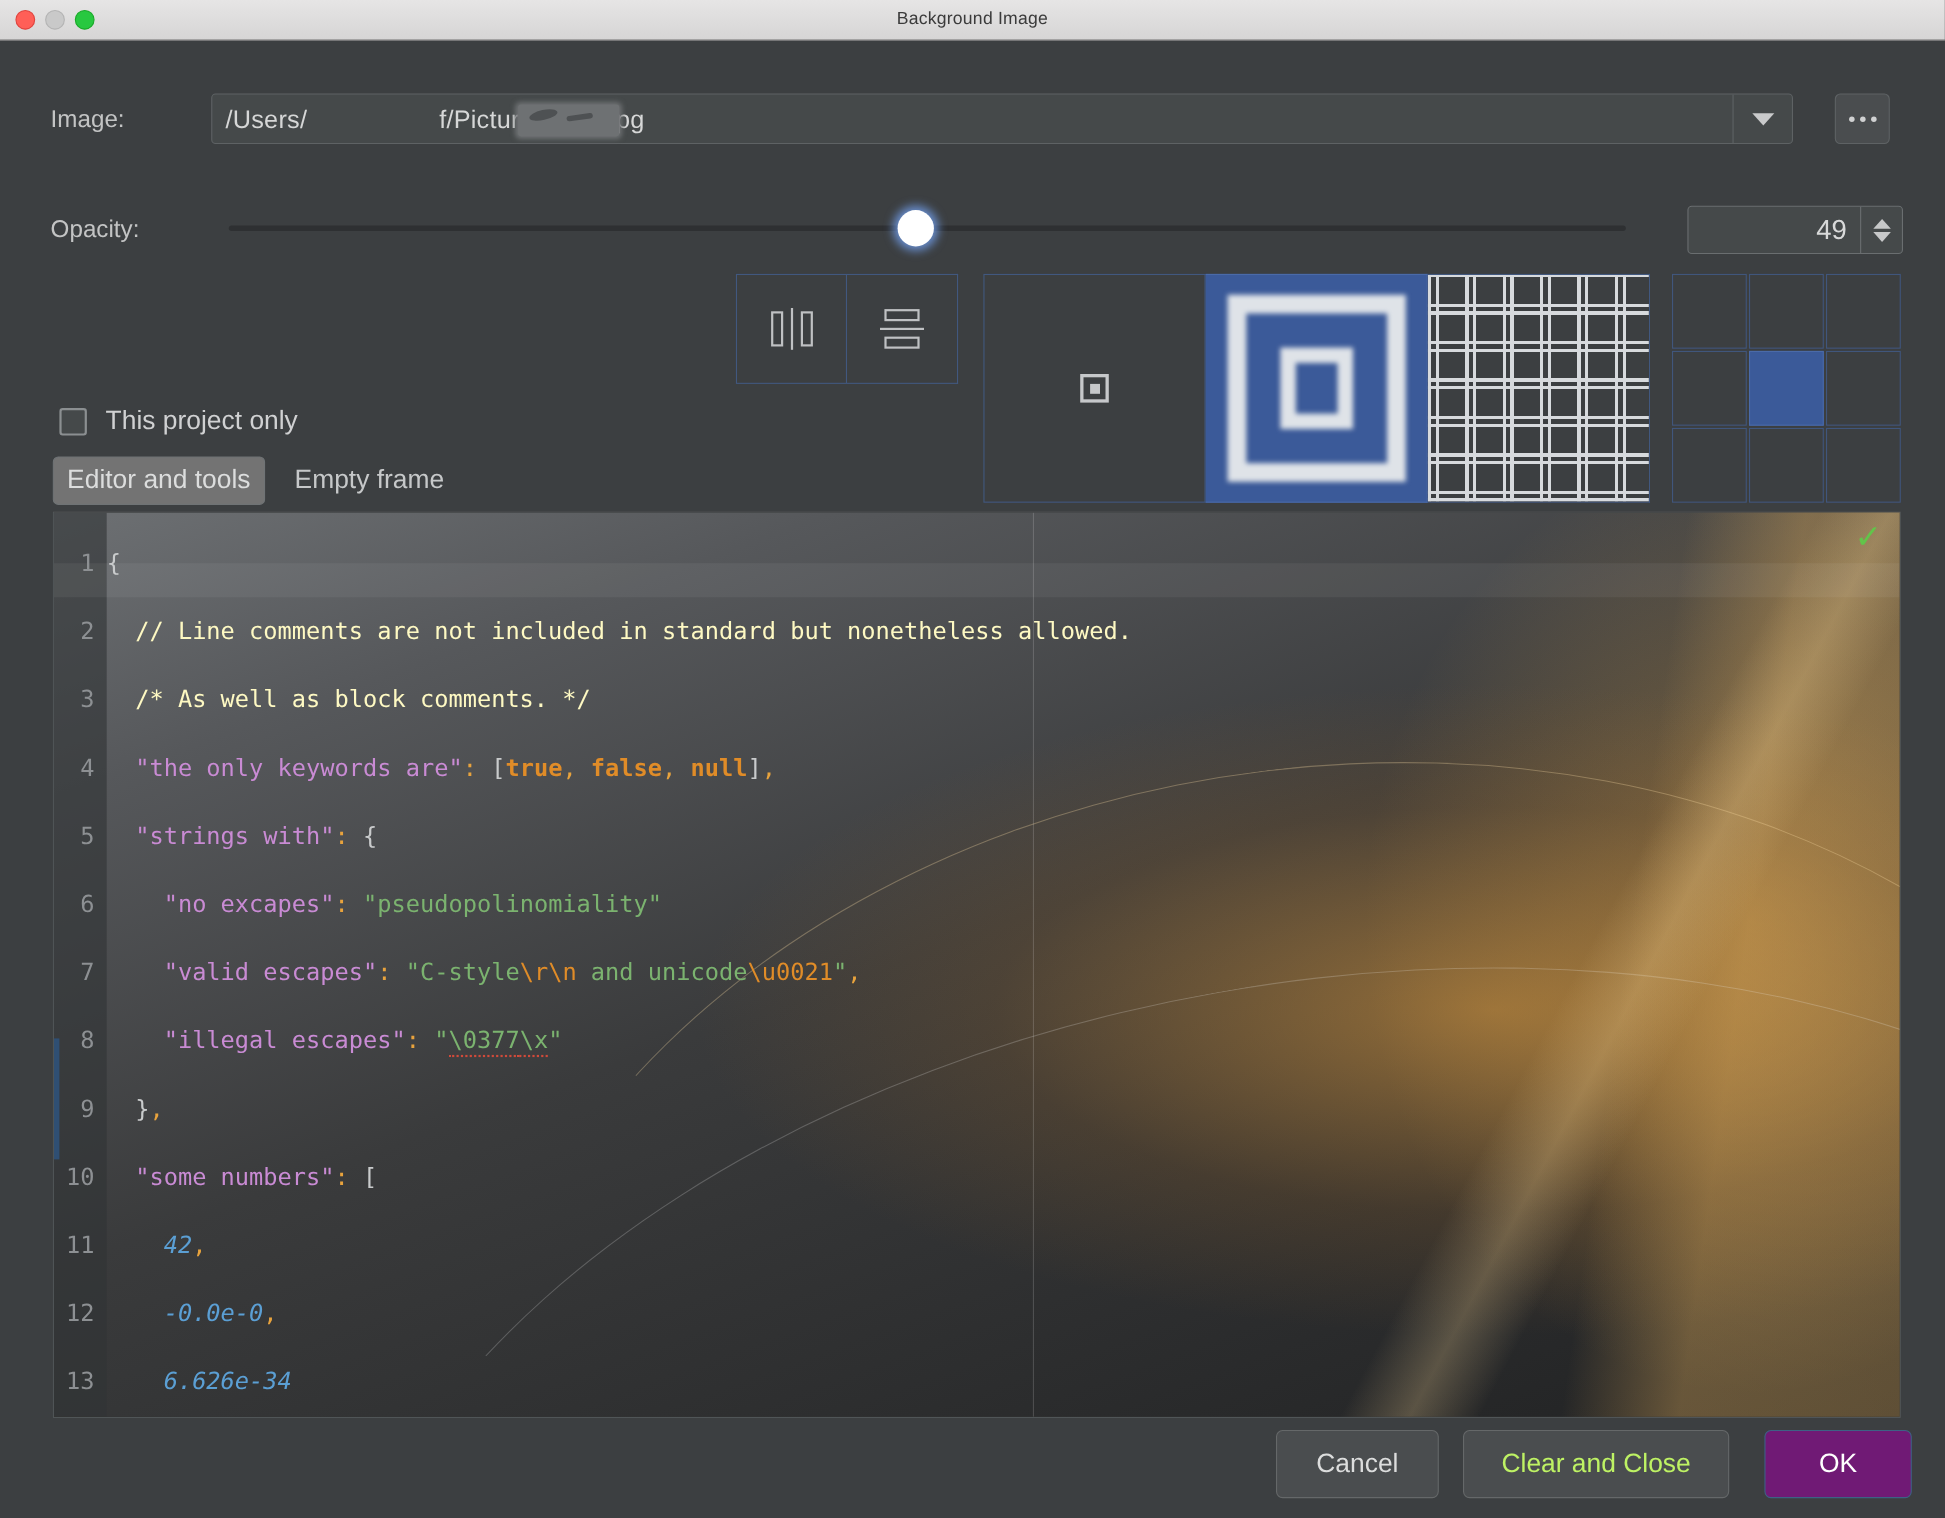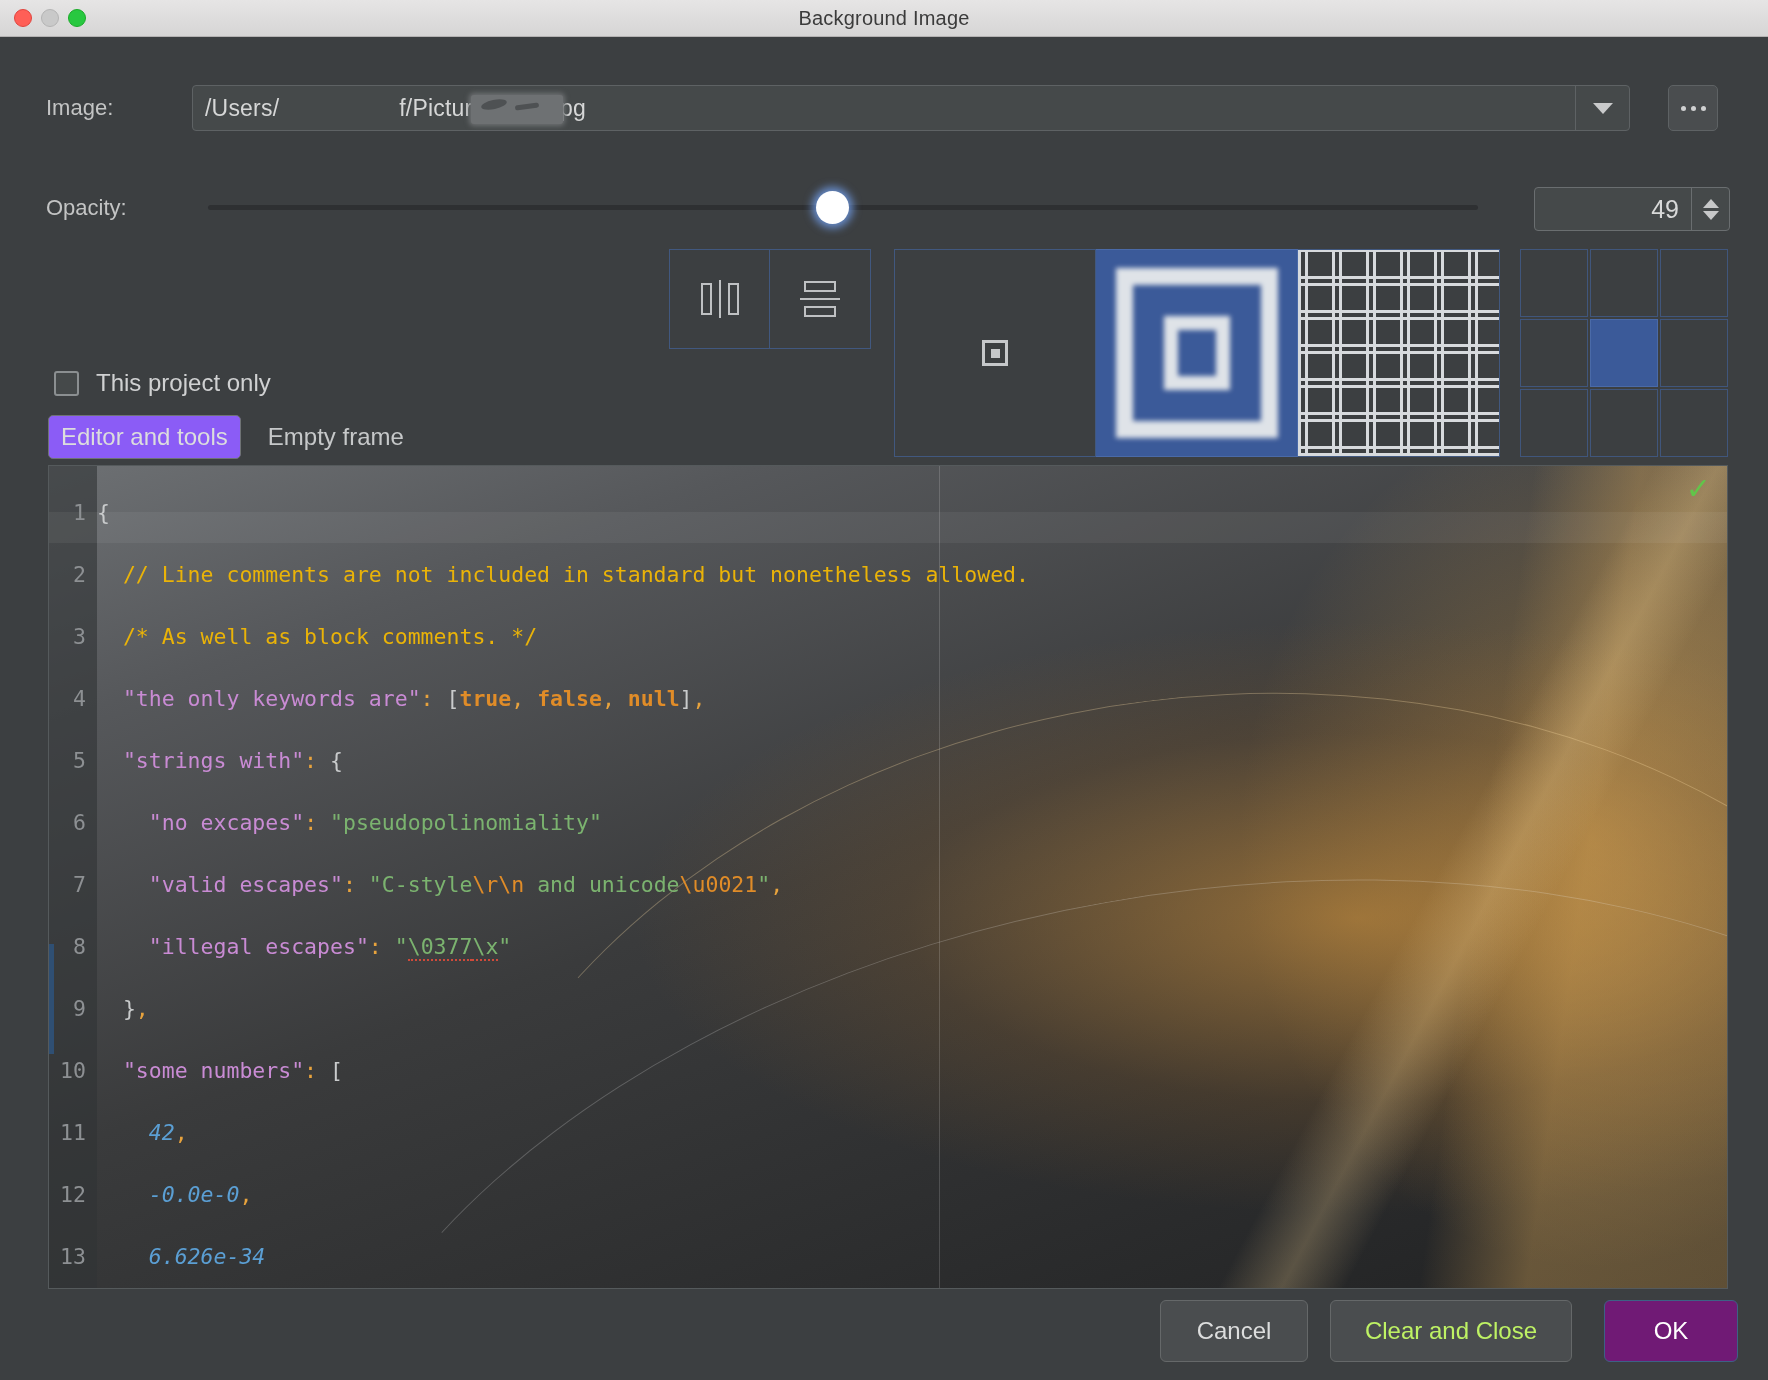--- a/index.html
+++ b/index.html
@@ -17,21 +17,21 @@
     border-bottom: 1px solid #b4b2b2;
     display: flex; align-items: center;
   }
   .traffic { position: absolute; left: 14px; top: 9px; display: flex; gap: 9px; }
   .light { width: 18px; height: 18px; border-radius: 50%; }
   .light.red    { background: #ff5f57; border: 1px solid #e0443e; }
   .light.yellow { background: #c9c9c9; border: 1px solid #b4b4b4; }
   .light.green  { background: #28c840; border: 1px solid #1aab29; }
   .title-text {
     width: 100%; text-align: center;
-    font-size: 20px; color: #3b3b3b; letter-spacing: .2px;
+    font-size: 16px; color: #3b3b3b; letter-spacing: .2px;
   }
 
   
   .dialog {
     position: absolute; left: 0; top: 37px;
     width: 1768px; height: 1343px;
     background: #3c3f41;
   }
 
   
@@ -210,21 +210,21 @@
   .chkbox {
     width: 25px; height: 25px; background: #45494a;
     border: 2px solid #8b8f91; border-radius: 3px;
   }
   .chk-label { margin-left: 17px; font-size: 24px; color: #d0d1d2; }
   .tabs { position: absolute; left: 48px; top: 378px; display: flex; align-items: center; }
   .tab {
     font-size: 24px; color: #c6c8c9; padding: 7px 12px;
   }
   .tab.active {
-    background: #8b5cf6; border: 1px solid #6f7375; border-radius: 5px;
+    background: #737373; border: 1px solid #6f7375; border-radius: 5px;
     color: #dcdddd;
   }
   .tab.plain { margin-left: 15px; }
 
   
   .preview {
     position: absolute; left: 48px; top: 428px;
     width: 1680px; height: 824px;
     border: 1px solid #555a5c; overflow: hidden;
     background: #2b2b2b;
@@ -286,21 +286,21 @@
     font-size: 21.5px; line-height: 31px; white-space: pre;
   }
   .code .ln {
     display: block; height: 31px;
   }
   .lnum {
     display: inline-block; width: 48px; text-align: right;
     padding-right: 11px; color: #8d9093;
   }
   .punc  { color: #c9cbcc; }
-  .cmt   { color: #eab308; }
+  .cmt   { color: #fef9c3; }
   .key   { color: #c98bd4; }
   .colon { color: #e8a33d; }
   .str   { color: #7bb36f; }
   .kw    { color: #e08c28; font-weight: bold; }
   .num   { color: #5b9fd4; font-style: italic; }
   .esc   { color: #e08c28; }
   .err   { color: #7bb36f; border-bottom: 2px dotted #d04a3a; }
   .inspect-check {
     position: absolute; right: 16px; top: 8px;
     font-size: 30px; color: #62c44a; line-height: 1;

